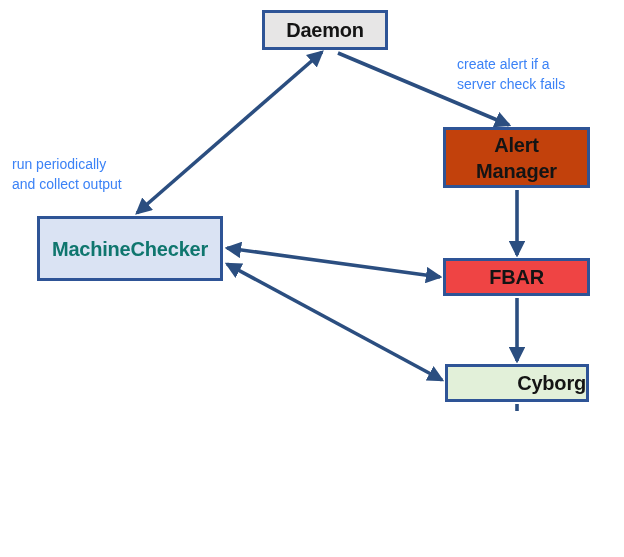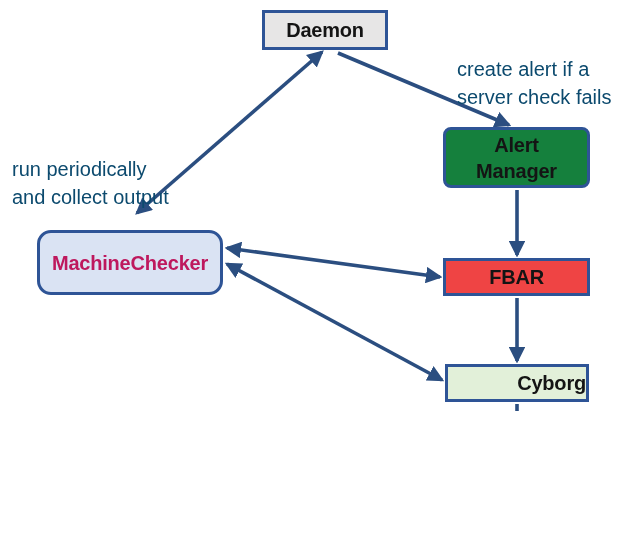--- a/index.html
+++ b/index.html
@@ -32,23 +32,23 @@
     text-align: center;
     font-weight: bold;
     font-size: 20px;
     line-height: 1.3;
     color: #141414;
     white-space: pre-line;
     letter-spacing: -0.2px;
   }
   .note {
     position: absolute;
-    font-size: 20px;
+    font-size: 14px;
     line-height: 1.42;
-    color: #0c4a6e;
+    color: #3b82f6;
     white-space: pre-line;
   }
 </style>
 </head>
 <body>
 
 <div id="canvas">
   <svg id="edges" viewBox="0 0 624 557" xmlns="http://www.w3.org/2000/svg">
     <defs>
       <marker id="arrow" viewBox="0 0 10 10" refX="8.5" refY="5" markerWidth="4.6" markerHeight="4.6" orient="auto-start-reverse">
@@ -58,22 +58,22 @@
   <line x1="322" y1="52" x2="137" y2="213" stroke="#2b4e80" stroke-width="3.6" marker-end="url(#arrow)" marker-start="url(#arrow)"></line>
       <line x1="338" y1="53" x2="509" y2="125" stroke="#2b4e80" stroke-width="3.6" marker-end="url(#arrow)"></line>
       <line x1="517" y1="190" x2="517" y2="255" stroke="#2b4e80" stroke-width="3.6" marker-end="url(#arrow)"></line>
       <line x1="227" y1="248" x2="440" y2="277" stroke="#2b4e80" stroke-width="3.6" marker-end="url(#arrow)" marker-start="url(#arrow)"></line>
       <line x1="227" y1="264" x2="442" y2="380" stroke="#2b4e80" stroke-width="3.6" marker-end="url(#arrow)" marker-start="url(#arrow)"></line>
       <line x1="517" y1="298" x2="517" y2="361" stroke="#2b4e80" stroke-width="3.6" marker-end="url(#arrow)"></line>
       <line x1="517" y1="404" x2="517" y2="467" stroke="#2b4e80" stroke-width="3.6" marker-end="url(#arrow)"></line>
     </svg>
 
 <div class="node" style="left: 262px; top: 10px; width: 126px; height: 40px; background: rgb(231, 230, 230); border-color: rgb(46, 84, 150); color: rgb(20, 20, 20);"><span>Daemon</span></div>
-    <div class="node" style="left: 443px; top: 127px; width: 147px; height: 61px; background: #15803d; border-color: rgb(46, 84, 150); color: rgb(20, 20, 20); border-radius: 8px;"><span>Alert
+    <div class="node" style="left: 443px; top: 127px; width: 147px; height: 61px; background: #c2410c; border-color: rgb(46, 84, 150); color: rgb(20, 20, 20);"><span>Alert
 Manager</span></div>
-    <div class="node" style="left: 37px; top: 230px; width: 186px; height: 65px; background: rgb(218, 227, 243); border-color: rgb(46, 84, 150); color: #be185d; border-radius: 14px;"><span>MachineChecker</span></div>
+    <div class="node" style="left: 37px; top: 216px; width: 186px; height: 65px; background: rgb(218, 227, 243); border-color: rgb(46, 84, 150); color: #0f766e;"><span>MachineChecker</span></div>
     <div class="node" style="left: 443px; top: 258px; width: 147px; height: 38px; background: #ef4444; border-color: rgb(46, 84, 150); color: rgb(20, 20, 20);"><span>FBAR</span></div>
     <div class="node" style="left: 445px; top: 364px; width: 144px; height: 38px; background: rgb(226, 240, 217); border-color: rgb(46, 84, 150); color: rgb(20, 20, 20); justify-content: flex-end;"><span>Cyborg</span></div>
     <div class="note" style="left: 457px; top: 55px;">create alert if a
 server check fails</div>
     <div class="note" style="left: 12px; top: 120px; margin-top: 35px;">run periodically
 and collect output</div>
   </div>
 
 </body></html>

